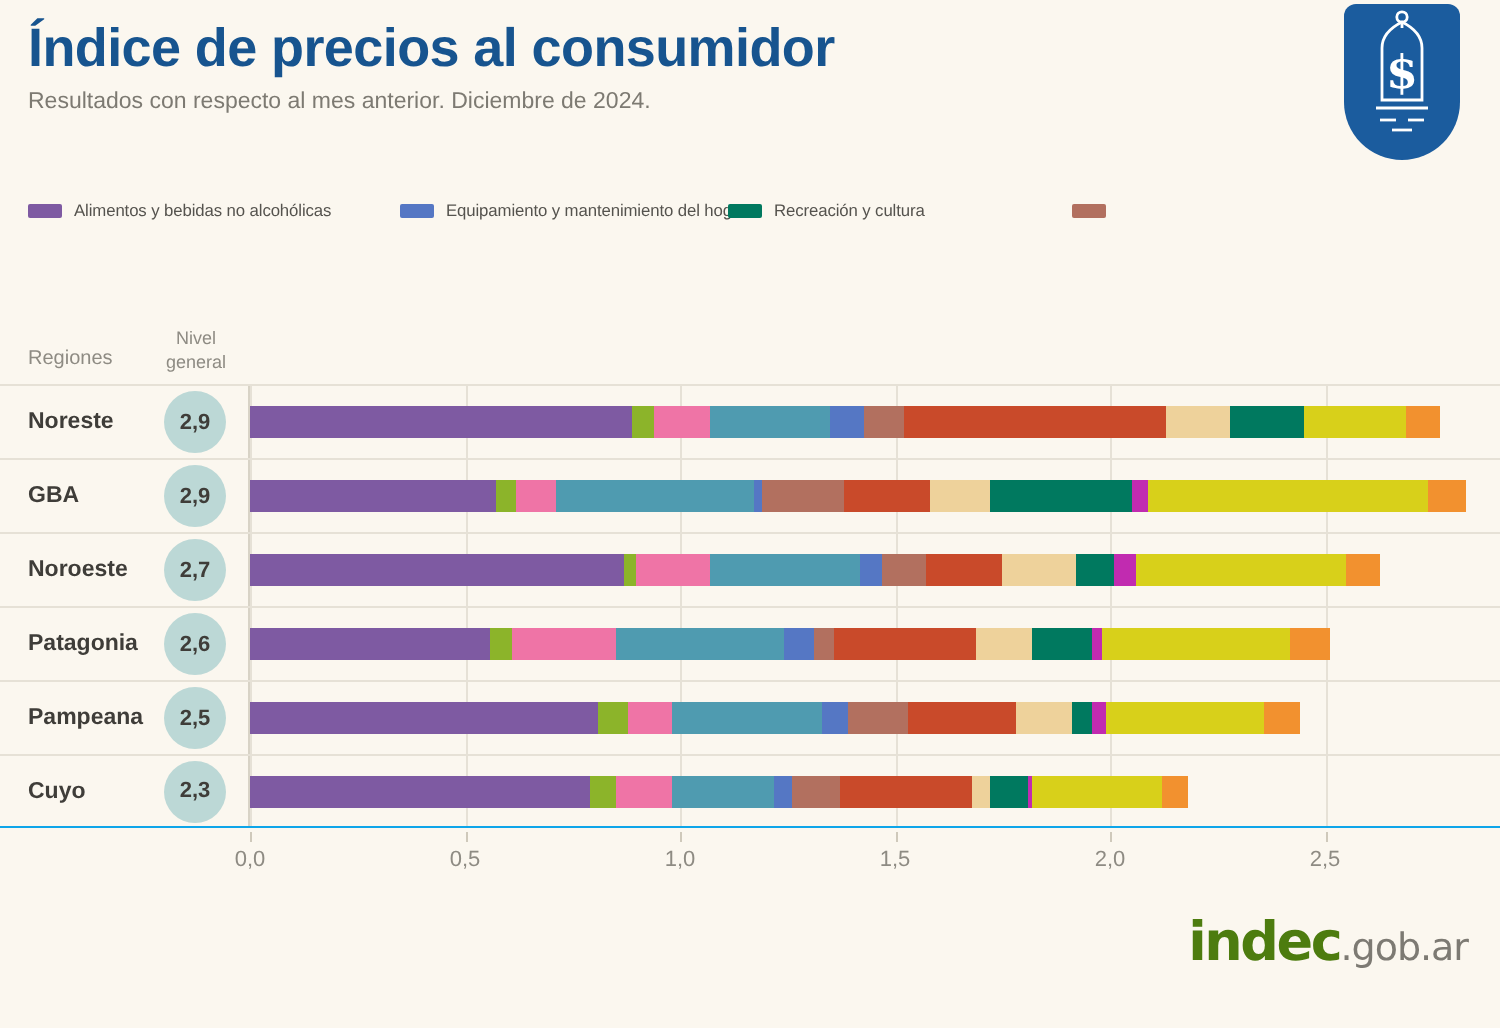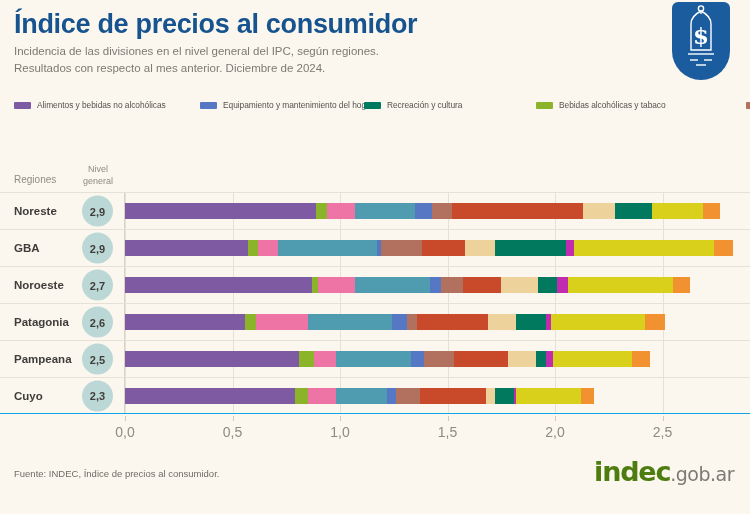--- a/index.html
+++ b/index.html
@@ -87,21 +87,21 @@
   .gridline {
     position:absolute; top:0; bottom:0; width:1px; background:#e6e1d6;
   }
   .axis-sep {
     position:absolute; left:124px; top:0; bottom:0; width:1px; background:#d8d3c6;
   }
 
   
   .axis { position:relative; height:26px; margin-top:2px; }
   .tick-label {
-    position:absolute; top:8px; font-size:14px; color:#8e8b83;
+    position:absolute; top:8px; font-size:11px; color:#8e8b83;
     transform:translateX(-50%);
   }
   .tick-mark {
     position:absolute; top:0; width:1px; height:5px; background:#cfc9bb;
   }
 
   
   .footer { position:absolute; left:0; right:0; bottom:0; height:58px; }
   .source {
     position:absolute; left:14px; top:12px;
@@ -113,21 +113,20 @@
     font-family:"DejaVu Sans", sans-serif;
   }
   .brand-main { font-weight:bold; color:#4d7c0f; }
   .brand-sub { font-weight:normal; font-size:19px; color:#7d7a73; letter-spacing:-0.5px; }
 </style>
 </head>
 <body>
 
 <div class="header">
   <div class="title">Índice de precios al consumidor</div>
-  <div class="subtitle">Incidencia de las divisiones en el nivel general del IPC, según regiones.</div>
   <div class="subtitle">Resultados con respecto al mes anterior. Diciembre de 2024.</div>
 
   <div class="shield">
     <svg width="58" height="78" viewBox="0 0 58 78">
       <g fill="none" stroke="#ffffff" stroke-width="1.4">
         <path d="M19 22 L19 48 L39 48 L39 22 Q39 14 29 9 Q19 14 19 22 Z"></path>
         <circle cx="29" cy="6.5" r="2.6"></circle>
         <line x1="29" y1="9" x2="29" y2="12"></line>
         <line x1="16" y1="52" x2="42" y2="52"></line>
         <line x1="18" y1="58" x2="26" y2="58"></line>
@@ -146,24 +145,20 @@
     </div>
     <div class="legend-item">
       <span class="legend-swatch" style="background: rgb(85, 119, 196);"></span>
       <span class="legend-label">Equipamiento y mantenimiento del hogar</span>
     </div>
     <div class="legend-item">
       <span class="legend-swatch" style="background: rgb(0, 121, 95);"></span>
       <span class="legend-label">Recreación y cultura</span>
     </div>
     <div class="legend-item">
-      <span class="legend-swatch" style="background: rgb(140, 180, 42);"></span>
-      <span class="legend-label">Bebidas alcohólicas y tabaco</span>
-    </div>
-    <div class="legend-item">
       <span class="legend-swatch" style="background: rgb(178, 112, 95);"></span>
     </div>
   </div>
 
 <div class="chart-area">
 
   <div class="col-head">
     <div class="h-regiones">Regiones</div>
     <div class="h-nivel">
       <div>Nivel</div>
@@ -312,17 +307,16 @@
       <div class="tick-mark" style="left: 447.5px;"></div>
       <div class="tick-label" style="left: 447.5px;">1,5</div>
       <div class="tick-mark" style="left: 555px;"></div>
       <div class="tick-label" style="left: 555px;">2,0</div>
       <div class="tick-mark" style="left: 662.5px;"></div>
       <div class="tick-label" style="left: 662.5px;">2,5</div>
     </div>
 </div>
 
 <div class="footer">
-  <div class="source">Fuente: INDEC, Índice de precios al consumidor.</div>
   <div class="brand">
     <span class="brand-main">indec</span><span class="brand-sub">.gob.ar</span>
   </div>
 </div>
 
 </body></html>

